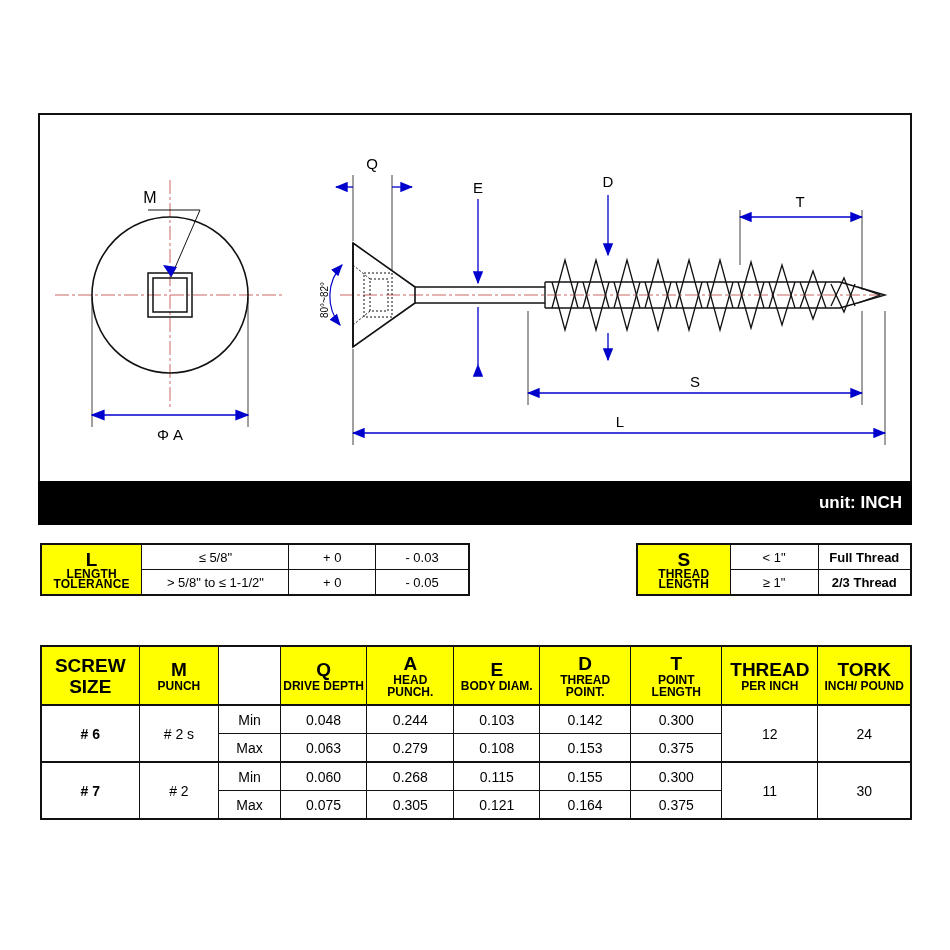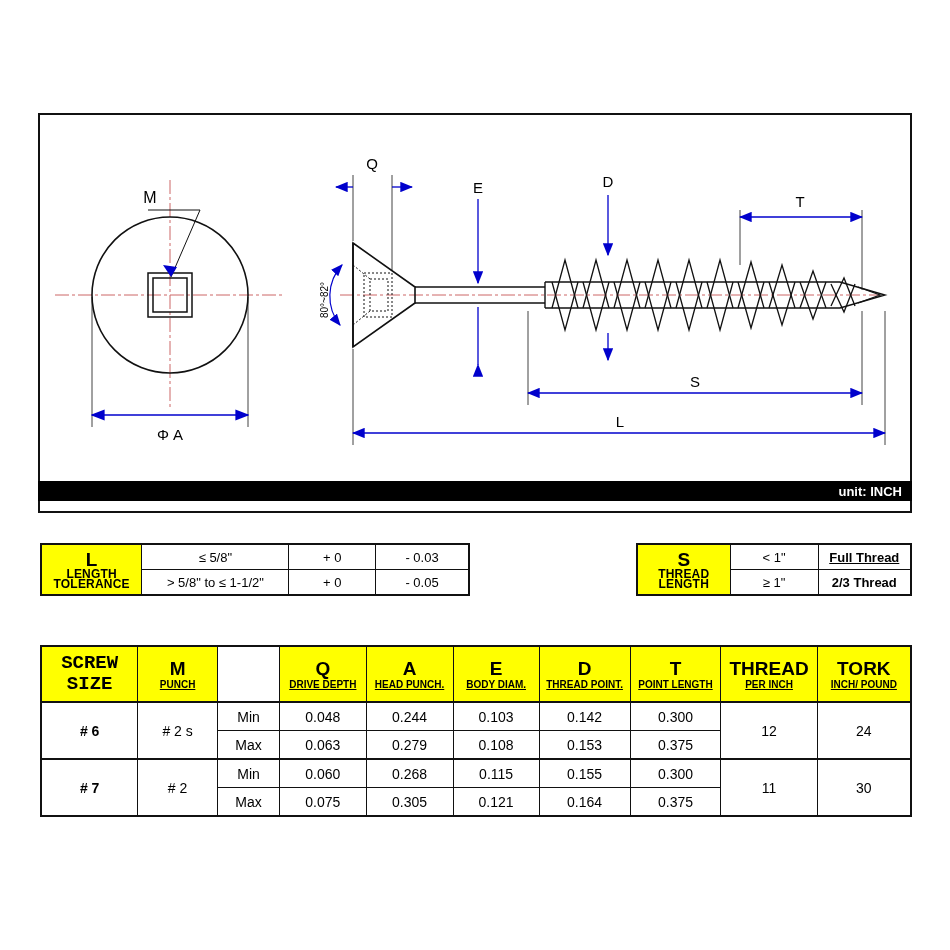--- a/index.html
+++ b/index.html
@@ -10,24 +10,24 @@
     overflow:hidden;
   }
   .page{position:relative;width:950px;height:950px;}
 
   
   .drawing-panel{
     position:absolute;left:38px;top:113px;width:874px;height:400px;
     border:2px solid #111;background:#fff;box-sizing:border-box;
   }
   .unit-bar{
-    position:absolute;left:38px;top:481px;width:874px;height:20px;
+    position:absolute;left:38px;top:481px;width:874px;height:44px;
     background:#000;color:#fff;box-sizing:border-box;
     display:flex;align-items:center;justify-content:flex-end;
-    padding-right:10px;font-size:13px;font-weight:bold;
+    padding-right:10px;font-size:17px;font-weight:bold;
   }
   svg.draw{position:absolute;left:0;top:0;}
 
   
   .tol-table{
     position:absolute;border:2px solid #111;border-collapse:collapse;
     background:#fff;
   }
   .tol-table td{
     border:1px solid #111;text-align:center;vertical-align:middle;
@@ -44,21 +44,21 @@
   table.main{
     position:absolute;left:40px;top:645px;width:872px;
     border:2px solid #111;border-collapse:collapse;background:#fff;
   }
   table.main td{
     border:1px solid #111;text-align:center;vertical-align:middle;
     font-size:14px;padding:0;height:27px;
   }
   table.main td.hdr{background:#ffff00;height:auto;padding:6px 2px;}
   table.main td.hdr .big{display:block;font-size:19px;font-weight:bold;line-height:21px;}
-  table.main td.hdr .sm{display:block;font-size:10px;font-weight:bold;line-height:12px;text-decoration:underline;}
+  table.main td.hdr .sm{display:block;font-size:12px;font-weight:bold;line-height:12px;}
   table.main td.blank{background:#fff;}
   td.size{font-size:18px;font-weight:bold;}
   td.punch{font-size:14px;}
   td.minmax{font-size:13px;}
   td.num{font-size:14px;}
   td.thread,td.tork{font-size:15px;}
   .thick-top{border-top:2px solid #111 !important;}
 </style>
 </head>
 <body>
@@ -202,33 +202,33 @@
 
   <table class="tol-table" id="tol-right">
     <tbody>
         <tr>
       <td class="ycell" rowspan="2" style="width:92px;height:48px;">
         <span class="big">S</span>
         <span class="sm">THREAD</span>
         <span class="sm">LENGTH</span>
       </td>
       <td style="width:88px;height:24px;">&lt; 1"</td>
-      <td style="width:92px;font-weight:bold;text-decoration:underline;">Full Thread</td>
+      <td style="width:92px;font-weight:bold;">Full Thread</td>
     </tr>
     <tr>
       <td style="height:24px;">≥ 1"</td>
       <td style="font-weight:bold;margin-left:28px;">2/3 Thread</td>
     </tr>
   </tbody>
     </table>
 
   <table class="main">
     <tbody>
         <tr>
-      <td class="hdr" style="width:96px;font-family:Liberation Mono, monospace;">
+      <td class="hdr" style="width:96px;">
         <span class="big">SCREW</span>
         <span class="big">SIZE</span>
       </td>
       <td class="hdr" style="width:80px;">
         <span class="big">M</span>
         <span class="sm">PUNCH</span>
       </td>
       <td class="hdr blank" style="width:62px;"></td>
       <td class="hdr" style="width:88px;">
         <span class="big">Q</span>

